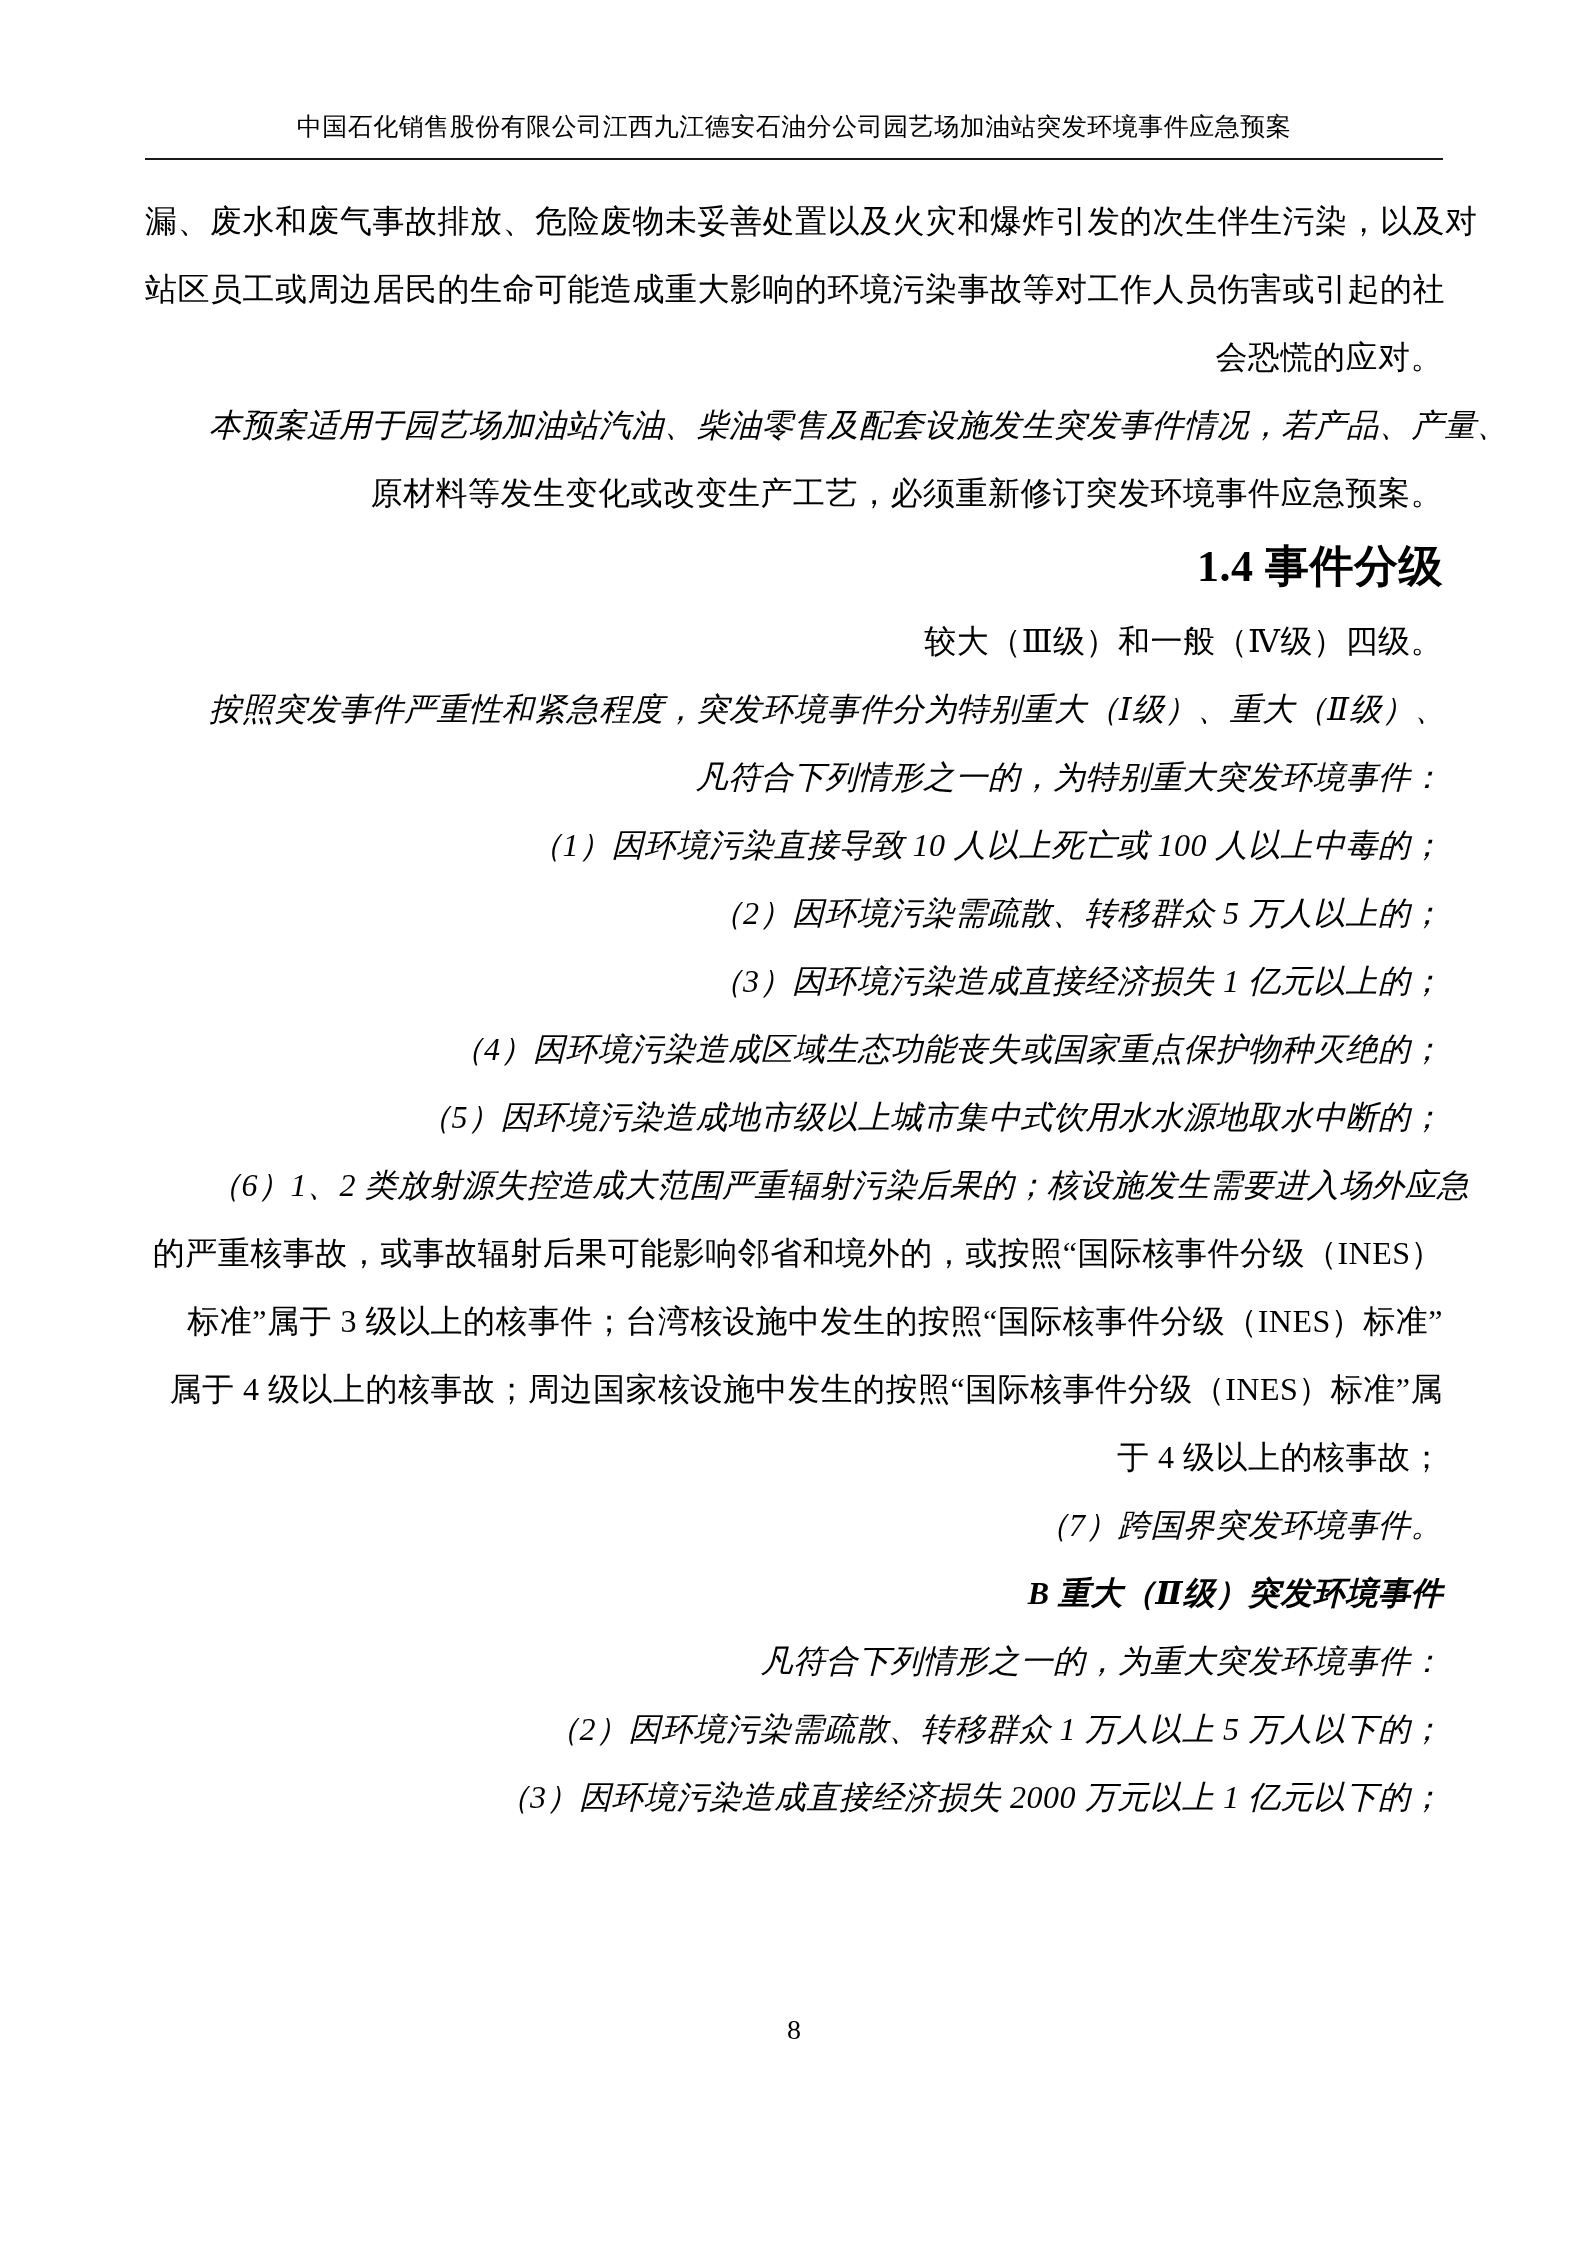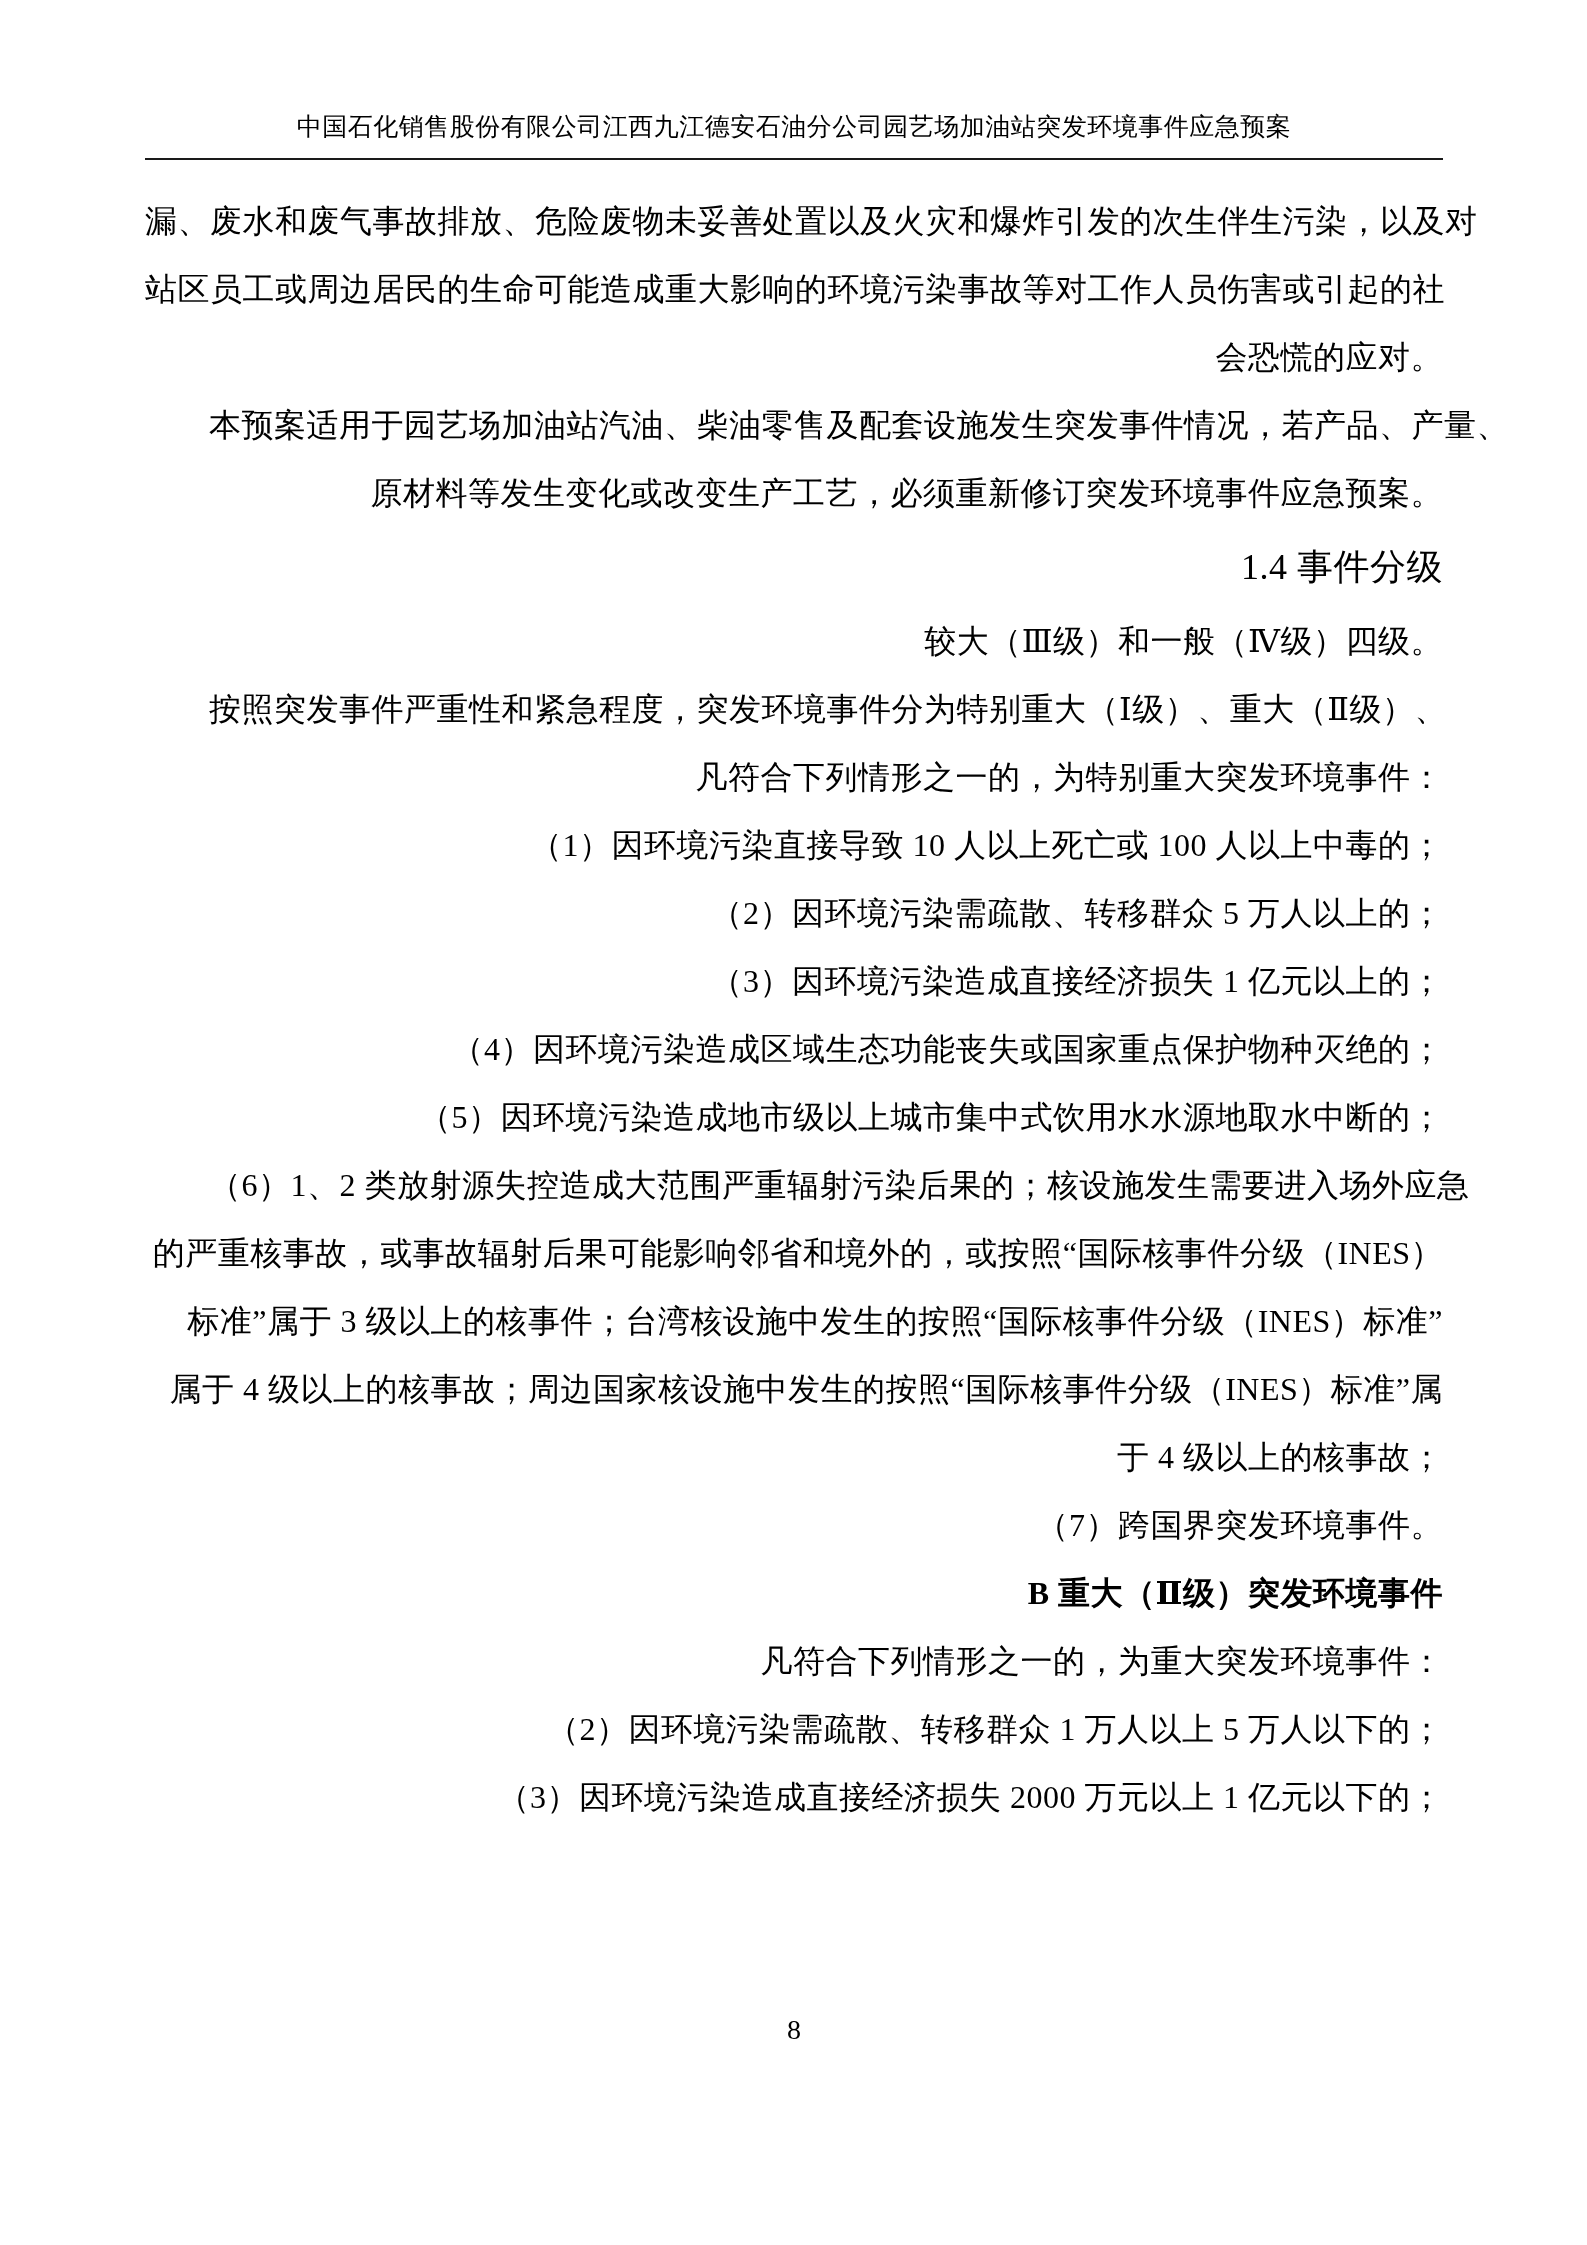--- a/index.html
+++ b/index.html
@@ -37,26 +37,26 @@
     left: 145px;
     width: 1298px;
   }
   .line {
     font-size: 32px;
     line-height: 68px;
     white-space: nowrap;
     letter-spacing: 0.5px;
     text-align: right;
   }
-  .line.indent { text-indent: 64px; }
+  .line.indent { text-indent: 64px; font-style: italic; }
   .line.bold { font-weight: bold; }
   .line.h2 {
-    font-size: 36px;
+    font-size: 44px;
     line-height: 80px;
-    font-weight: normal;
+    font-weight: bold;
     letter-spacing: 0.5px;
   }
   .doc-footer {
     position: absolute;
     top: 2010px;
     left: 145px;
     width: 1298px;
     text-align: center;
     font-size: 28px;
     line-height: 40px;

